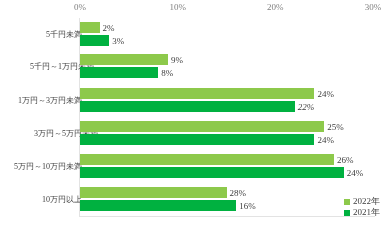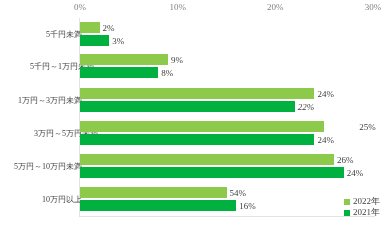--- a/index.html
+++ b/index.html
@@ -190,21 +190,21 @@
       <div class="bar-row r2">
         <div class="bar s2021" style="width: 214.867px;"></div>
         <span class="bar-value" style="left: 214.867px; font-style: italic;">22%</span>
       </div>
     </div>
 
     <div class="cat-group" style="top:99px;padding-left:16px;">
       <div class="cat-label">3万円～5万円未満</div>
       <div class="bar-row r1">
         <div class="bar s2022" style="width: 244.167px;"></div>
-        <span class="bar-value" style="left: 244.167px; margin-left: 32px;">25%</span>
+        <span class="bar-value" style="left: 244.167px;">25%</span>
       </div>
       <div class="bar-row r2">
         <div class="bar s2021" style="width: 234.4px;"></div>
         <span class="bar-value" style="left: 234.4px;">24%</span>
       </div>
     </div>
 
     <div class="cat-group" style="top:132px;">
       <div class="cat-label">5万円～10万円未満</div>
       <div class="bar-row r1">
@@ -214,21 +214,21 @@
       <div class="bar-row r2">
         <div class="bar s2021" style="width: 263.7px;"></div>
         <span class="bar-value" style="left: 263.7px;">24%</span>
       </div>
     </div>
 
     <div class="cat-group" style="top:165px;">
       <div class="cat-label">10万円以上</div>
       <div class="bar-row r1">
         <div class="bar s2022" style="width: 146.5px;"></div>
-        <span class="bar-value" style="left: 146.5px;">54%</span>
+        <span class="bar-value" style="left: 146.5px;">28%</span>
       </div>
       <div class="bar-row r2">
         <div class="bar s2021" style="width: 156.267px;"></div>
         <span class="bar-value" style="left: 156.267px;">16%</span>
       </div>
     </div>
   </div>
 
   <div class="legend">
     <div class="legend-item">

